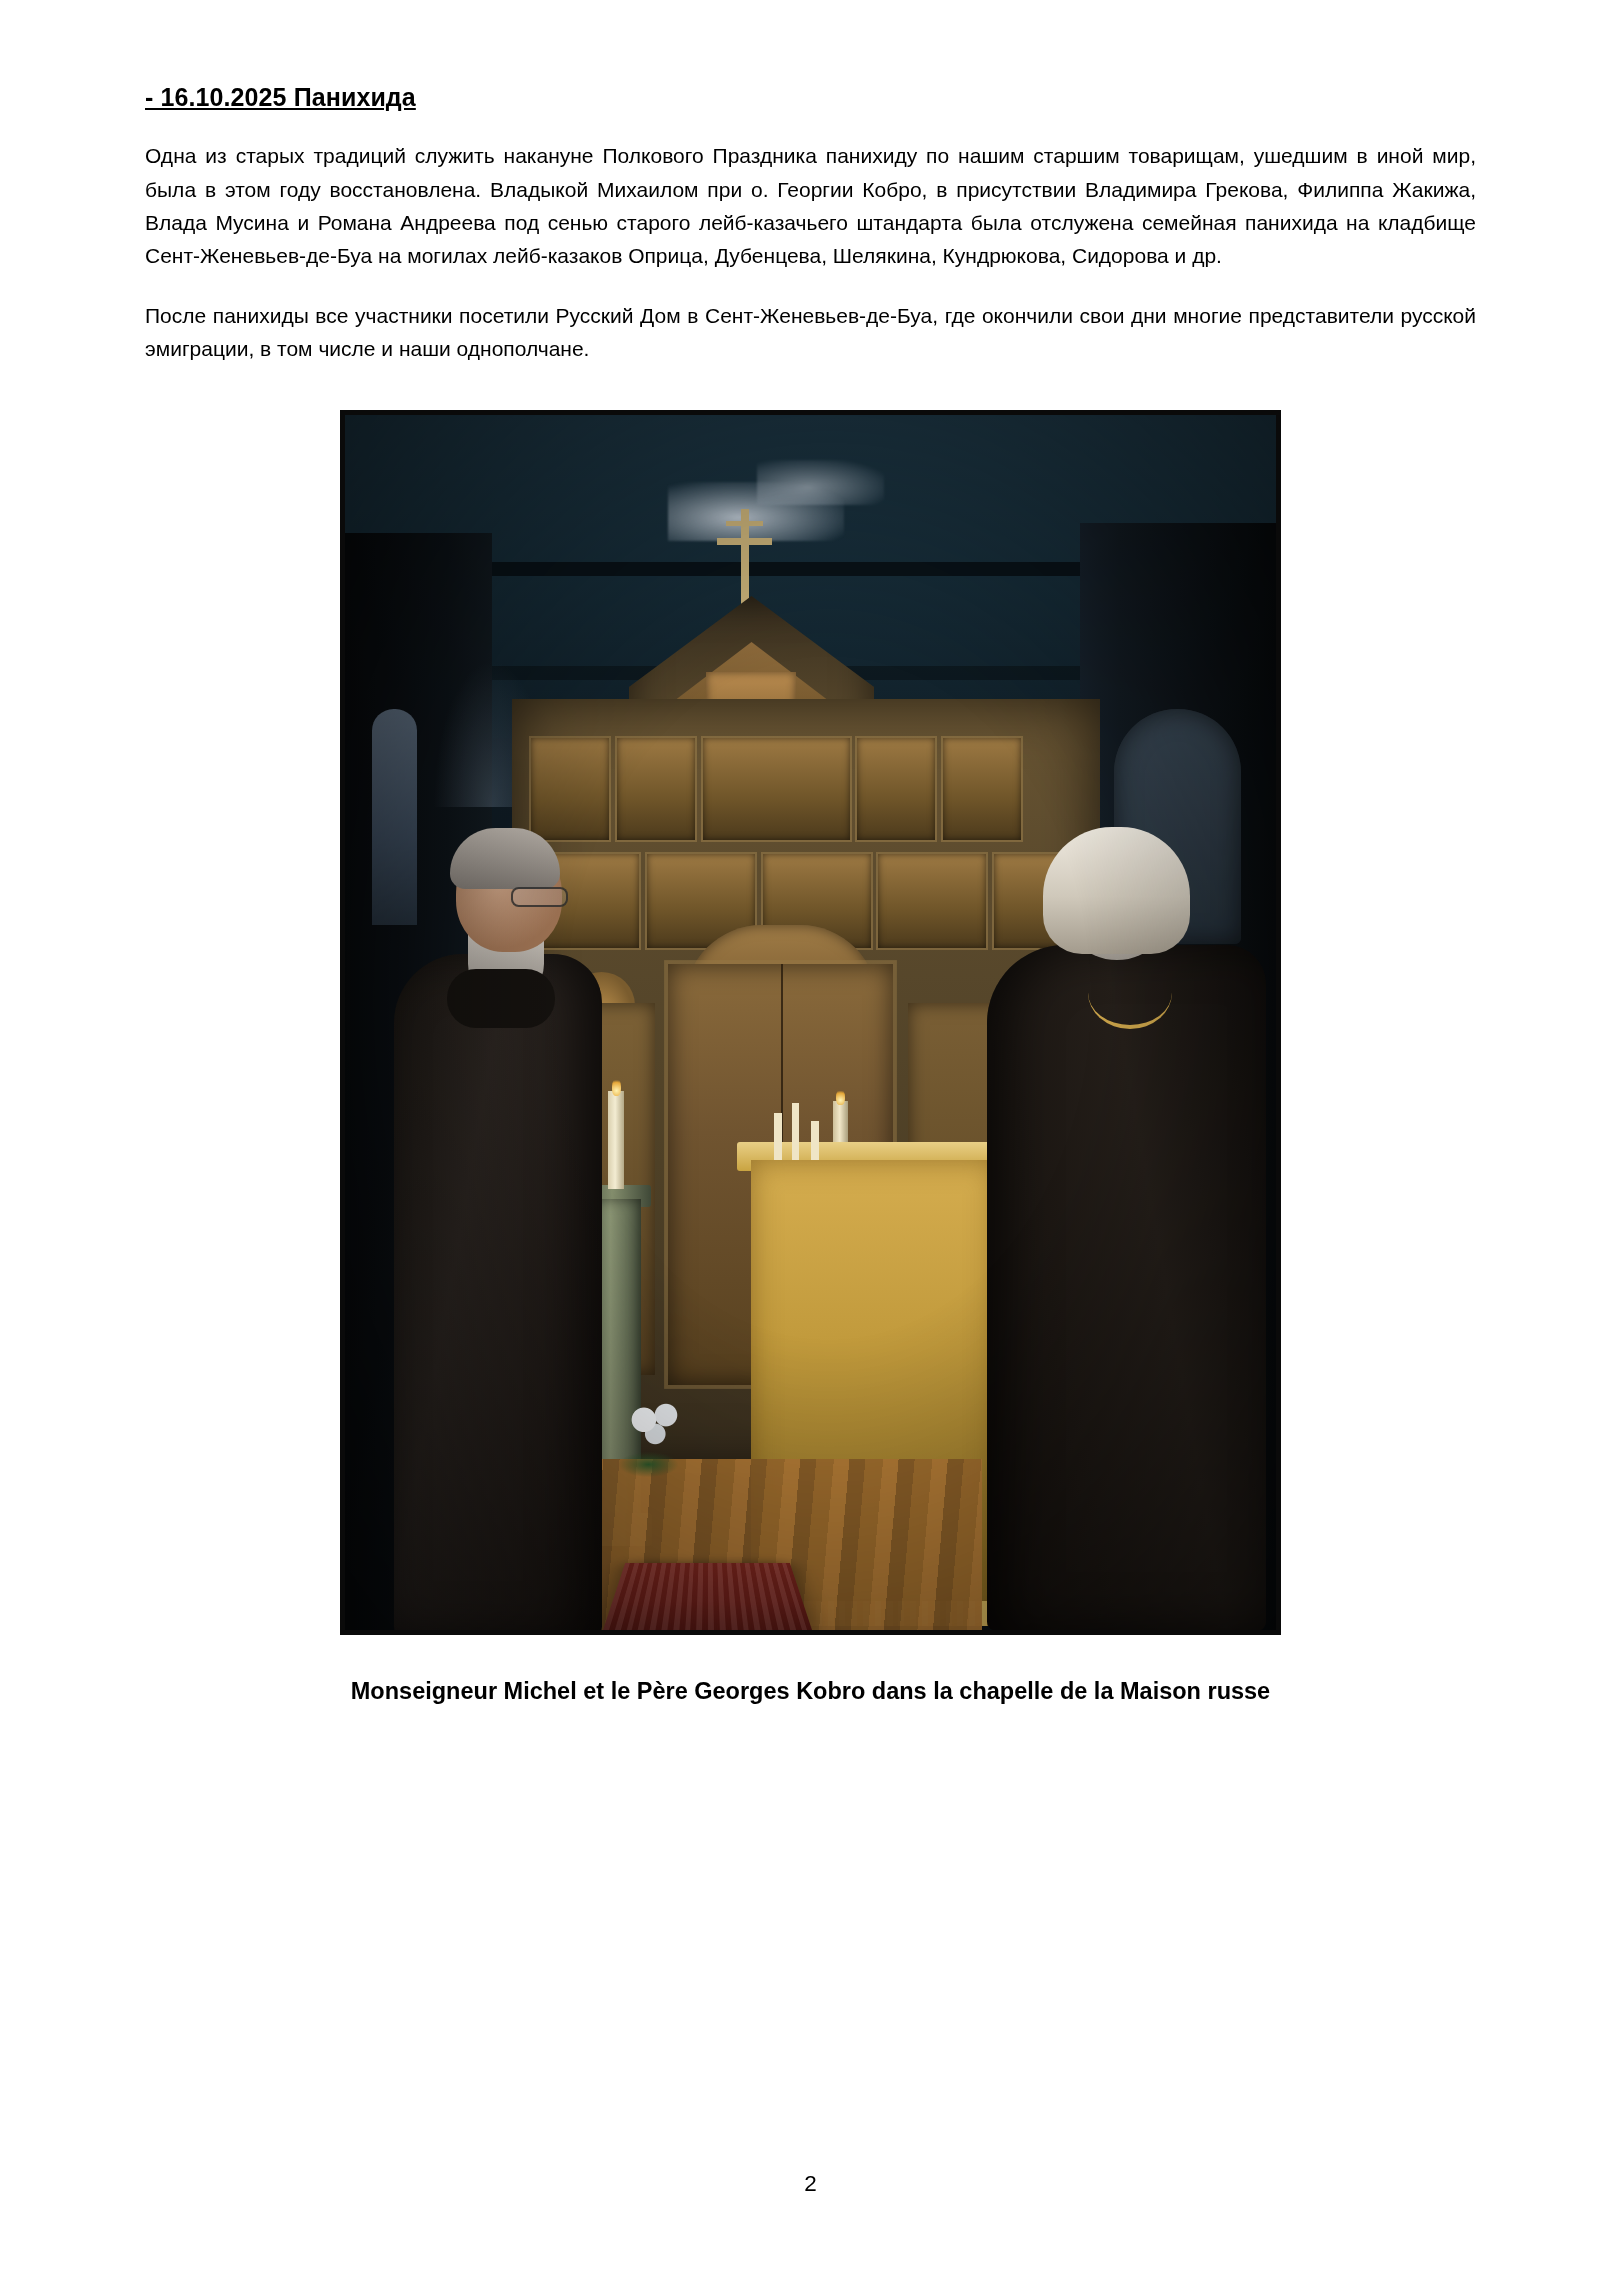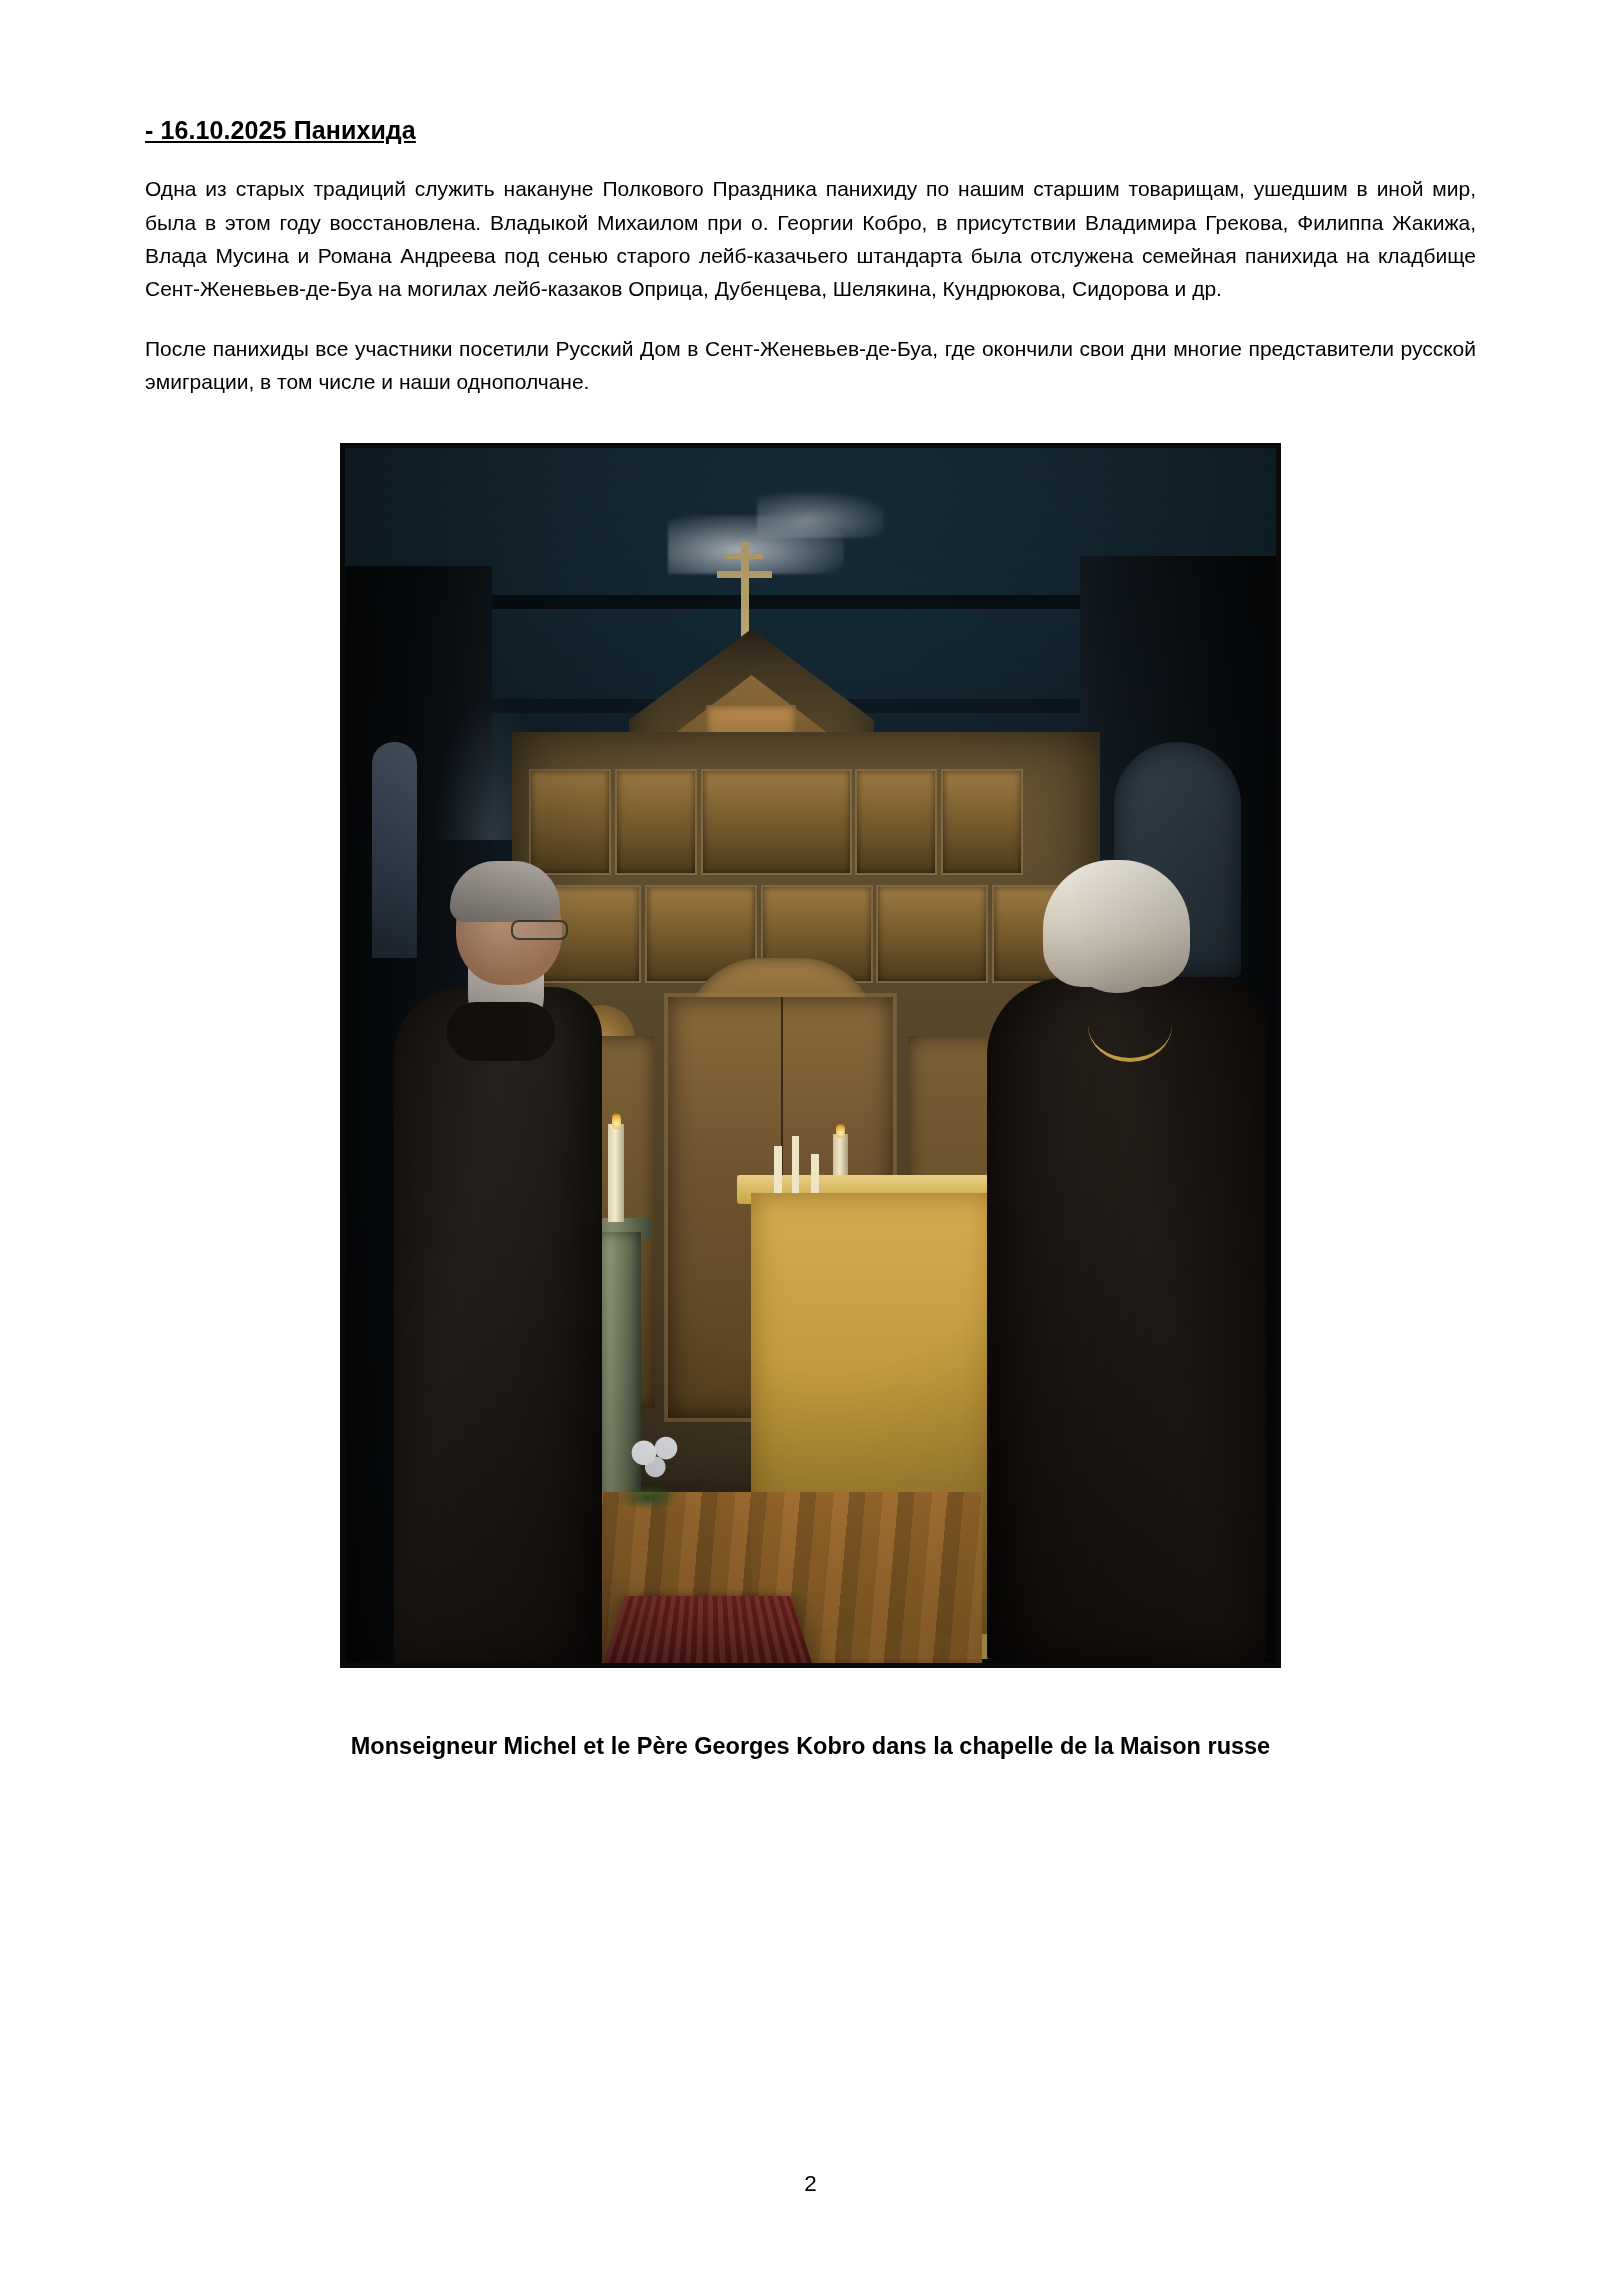--- a/index.html
+++ b/index.html
@@ -10,21 +10,21 @@
   body {
     font-family: "Liberation Sans", sans-serif;
     color: #000000;
   }
   .page {
     position: relative;
     width: 1621px;
     height: 2293px;
     background: #ffffff;
     box-sizing: border-box;
-    padding: 116px 145px 0 145px;
+    padding: 83px 145px 0 145px;
     overflow: hidden;
   }
   .heading {
     font-size: 25px;
     font-weight: bold;
     text-decoration: underline;
     margin: 0 0 27.4px 0;
     letter-spacing: 0.1px;
   }
   p.body-text {
@@ -371,21 +371,21 @@
     left: 274px; top: 1037px; width: 59px; height: 25.5px;
     background: radial-gradient(ellipse at 50% 50%, #2f5b2c, rgba(47,91,44,0) 72%);
   }
   .vignette {
     position: absolute;
     inset: 0;
     background: radial-gradient(ellipse at 52% 48%, rgba(0,0,0,0) 38%, rgba(0,0,0,0.55) 100%);
     pointer-events: none;
   }
   .caption {
-    margin-top: 65px;
+    margin-top: 43px;
     font-size: 23.5px;
     font-weight: bold;
     text-align: center;
     width: 100%;
   }
   .page-number {
     position: absolute;
     left: 0; right: 0;
     bottom: 96px;
     text-align: center;

